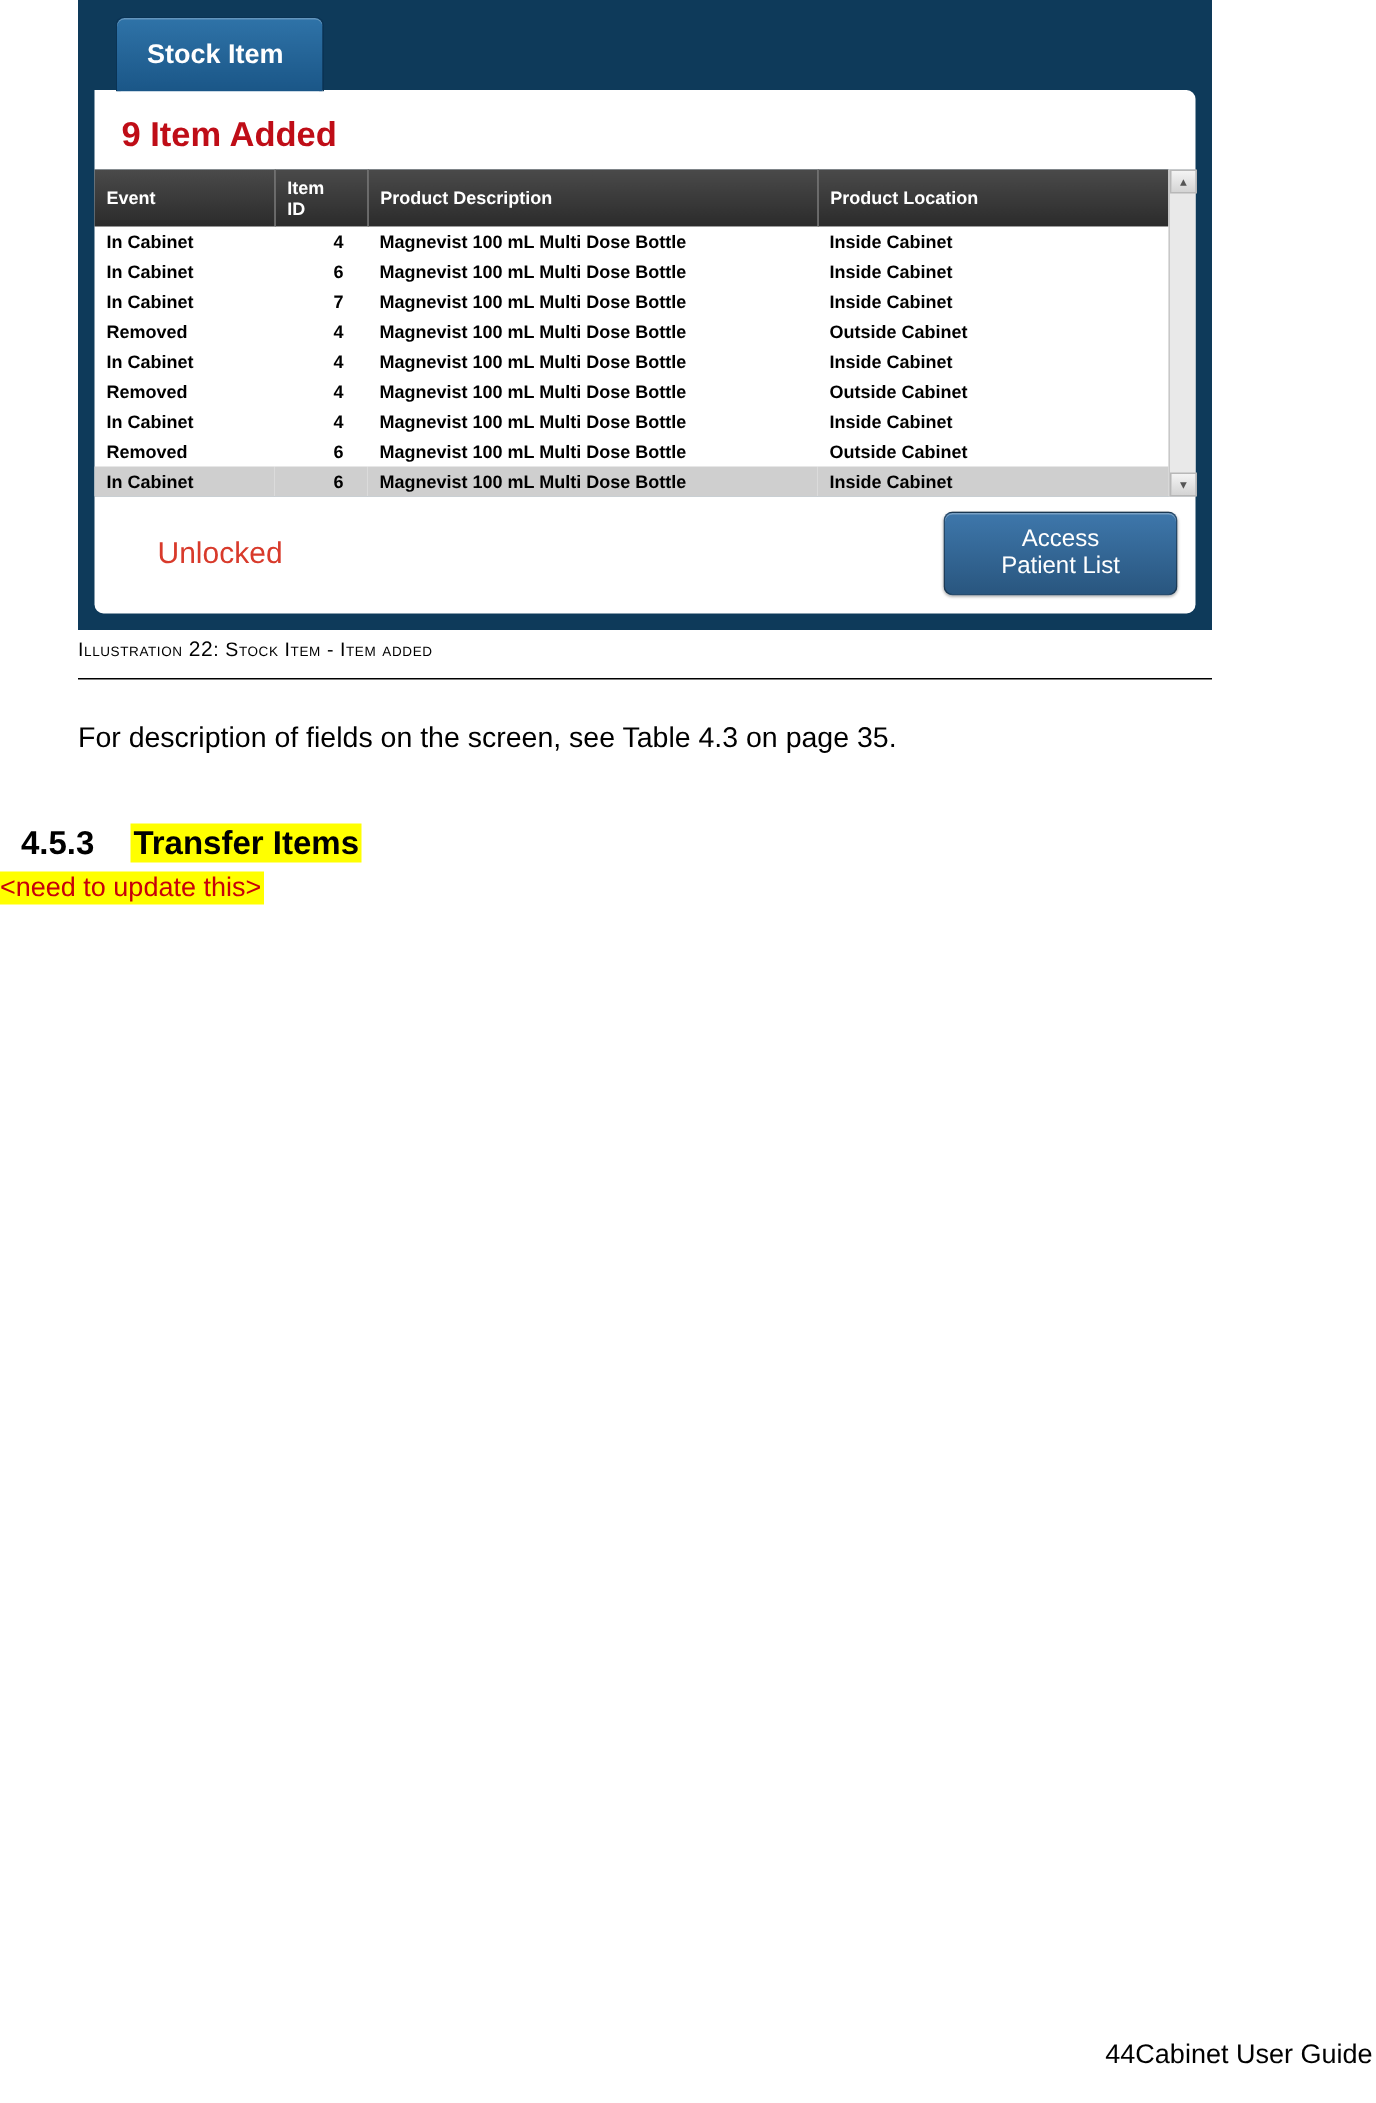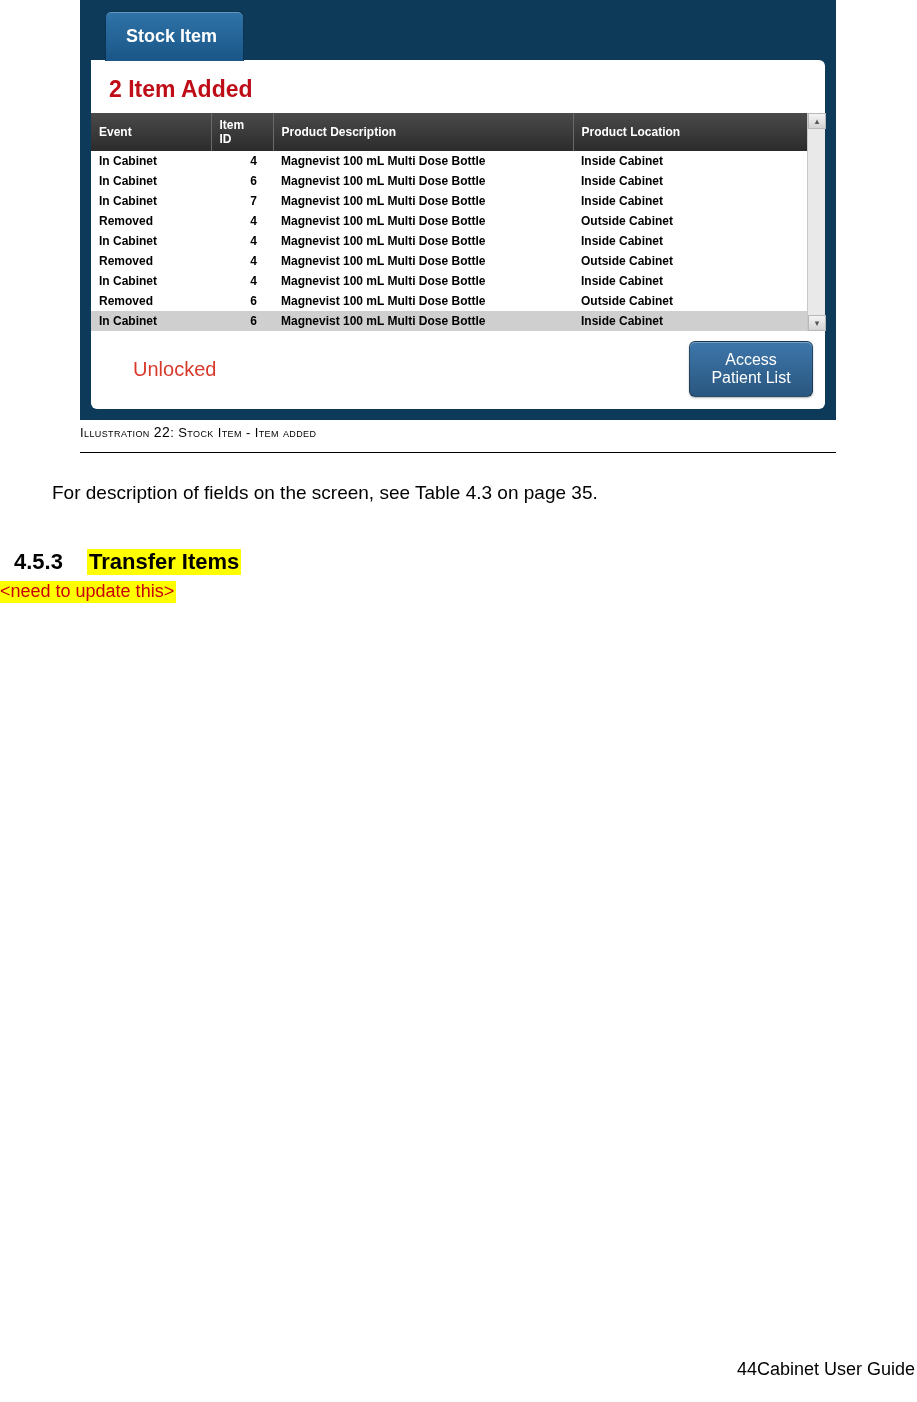--- a/index.html
+++ b/index.html
@@ -8,21 +8,21 @@
     height: 1402px;
     background: #fff;
     font-family: Arial, Helvetica, sans-serif;
     position: relative;
     color: #000;
   }
   .page {
     padding: 0 0 0 0;
   }
   .figure-wrap {
-    margin-left: 80px;
+    margin-left: 52px;
     margin-right: 110px;
     margin-top: 0;
   }
   .app-window {
     background: #0e3a5a;
     border: 1px solid #0e3a5a;
     padding: 10px 10px 10px 10px;
     width: 756px;
   }
   .tab {
@@ -127,21 +127,21 @@
     color: #fff;
     font-size: 16px;
     padding: 0 20px;
     border: 1px solid rgba(0,0,0,0.35);
     box-shadow: inset 0 1px 0 rgba(255,255,255,0.3), 0 1px 2px rgba(0,0,0,0.3);
     white-space: pre-line;
     line-height: 1.15;
   }
   .btn-blue {
     background: linear-gradient(#3e77ab, #29567f);
-    width: 124px;
+    width: 156px;
   }
   .btn-green {
     background: linear-gradient(#59c22a, #2f9a14);
     width: 160px;
   }
   .caption-row {
     margin-top: 4px;
     border-bottom: 1px solid #000;
     padding-bottom: 12px;
     width: 756px;
@@ -199,21 +199,21 @@
 <div class="page">
 
   <div class="figure-wrap">
     <div class="app-window">
 
       <div class="tab">
         <span>Stock Item</span>
       </div>
 
       <div class="title-bar">
-        <span class="title-text">2 Item Added</span>
+        <span class="title-text">9 Item Added</span>
       </div>
 
       <div class="table-wrap">
         <table class="evt-table">
           <thead>
             <tr>
               <th class="col-event">Event</th>
               <th class="col-id">Item ID</th>
               <th class="col-desc">Product Description</th>
               <th class="col-loc">Product Location</th>

